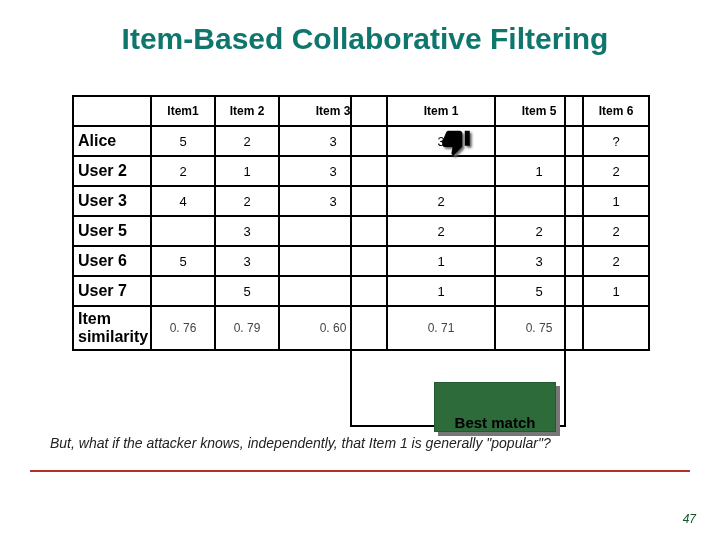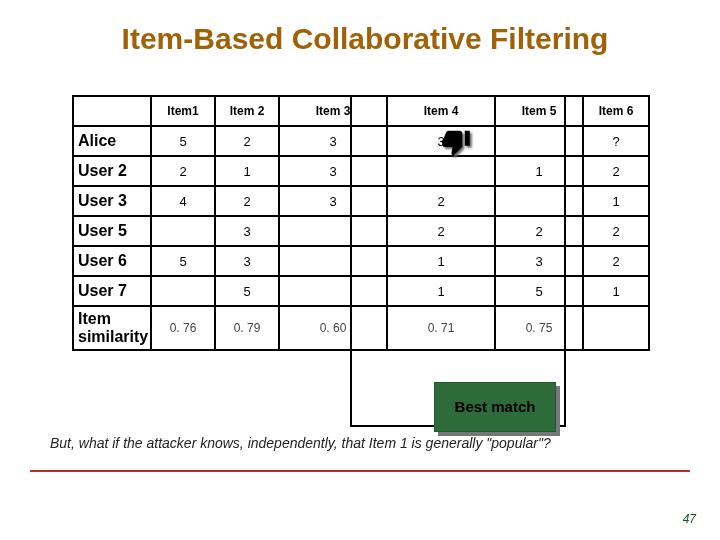--- a/index.html
+++ b/index.html
@@ -15,21 +15,21 @@
   }
   .slide {
     position: relative;
     width: 720px;
     height: 540px;
     box-sizing: border-box;
   }
   .title {
     font-size: 30px;
     font-weight: bold;
-    color: #a16207;
+    color: #0f766e;
     text-align: center;
     padding-top: 22px;
     padding-bottom: 10px;
     padding-left: 10px;
   }
   .table-wrap {
     position: absolute;
     left: 72px;
     top: 95px;
     width: 576px;
@@ -132,21 +132,21 @@
   .best-box {
     position: absolute;
     left: 362px;
     top: 287px;
     width: 120px;
     height: 48px;
     background: #2e6b3a;
     border: 1px solid #245a30;
     box-shadow: 4px 4px 0 #777;
     display: flex;
-    align-items: center;
+    align-items: flex-end;
     justify-content: center;
     pointer-events: none;
   }
   .best-box span {
     color: #000;
     font-weight: bold;
     font-size: 15px;
     text-align: center;
     line-height: 1.1;
   }
@@ -183,21 +183,21 @@
           <col class="item4">
           <col class="item5">
           <col class="item6">
       </colgroup>
       <thead>
         <tr>
           <th class="rowhead"></th>
           <th>Item1</th>
           <th>Item 2</th>
           <th>Item 3</th>
-          <th>Item 4</th>
+          <th>Item 1</th>
           <th>Item 5</th>
           <th>Item 6</th>
         </tr>
       </thead>
       <tbody>
         <tr>
           <th class="rowhead">Alice</th>
           <td>5</td>
           <td>2</td>
           <td>3</td>

